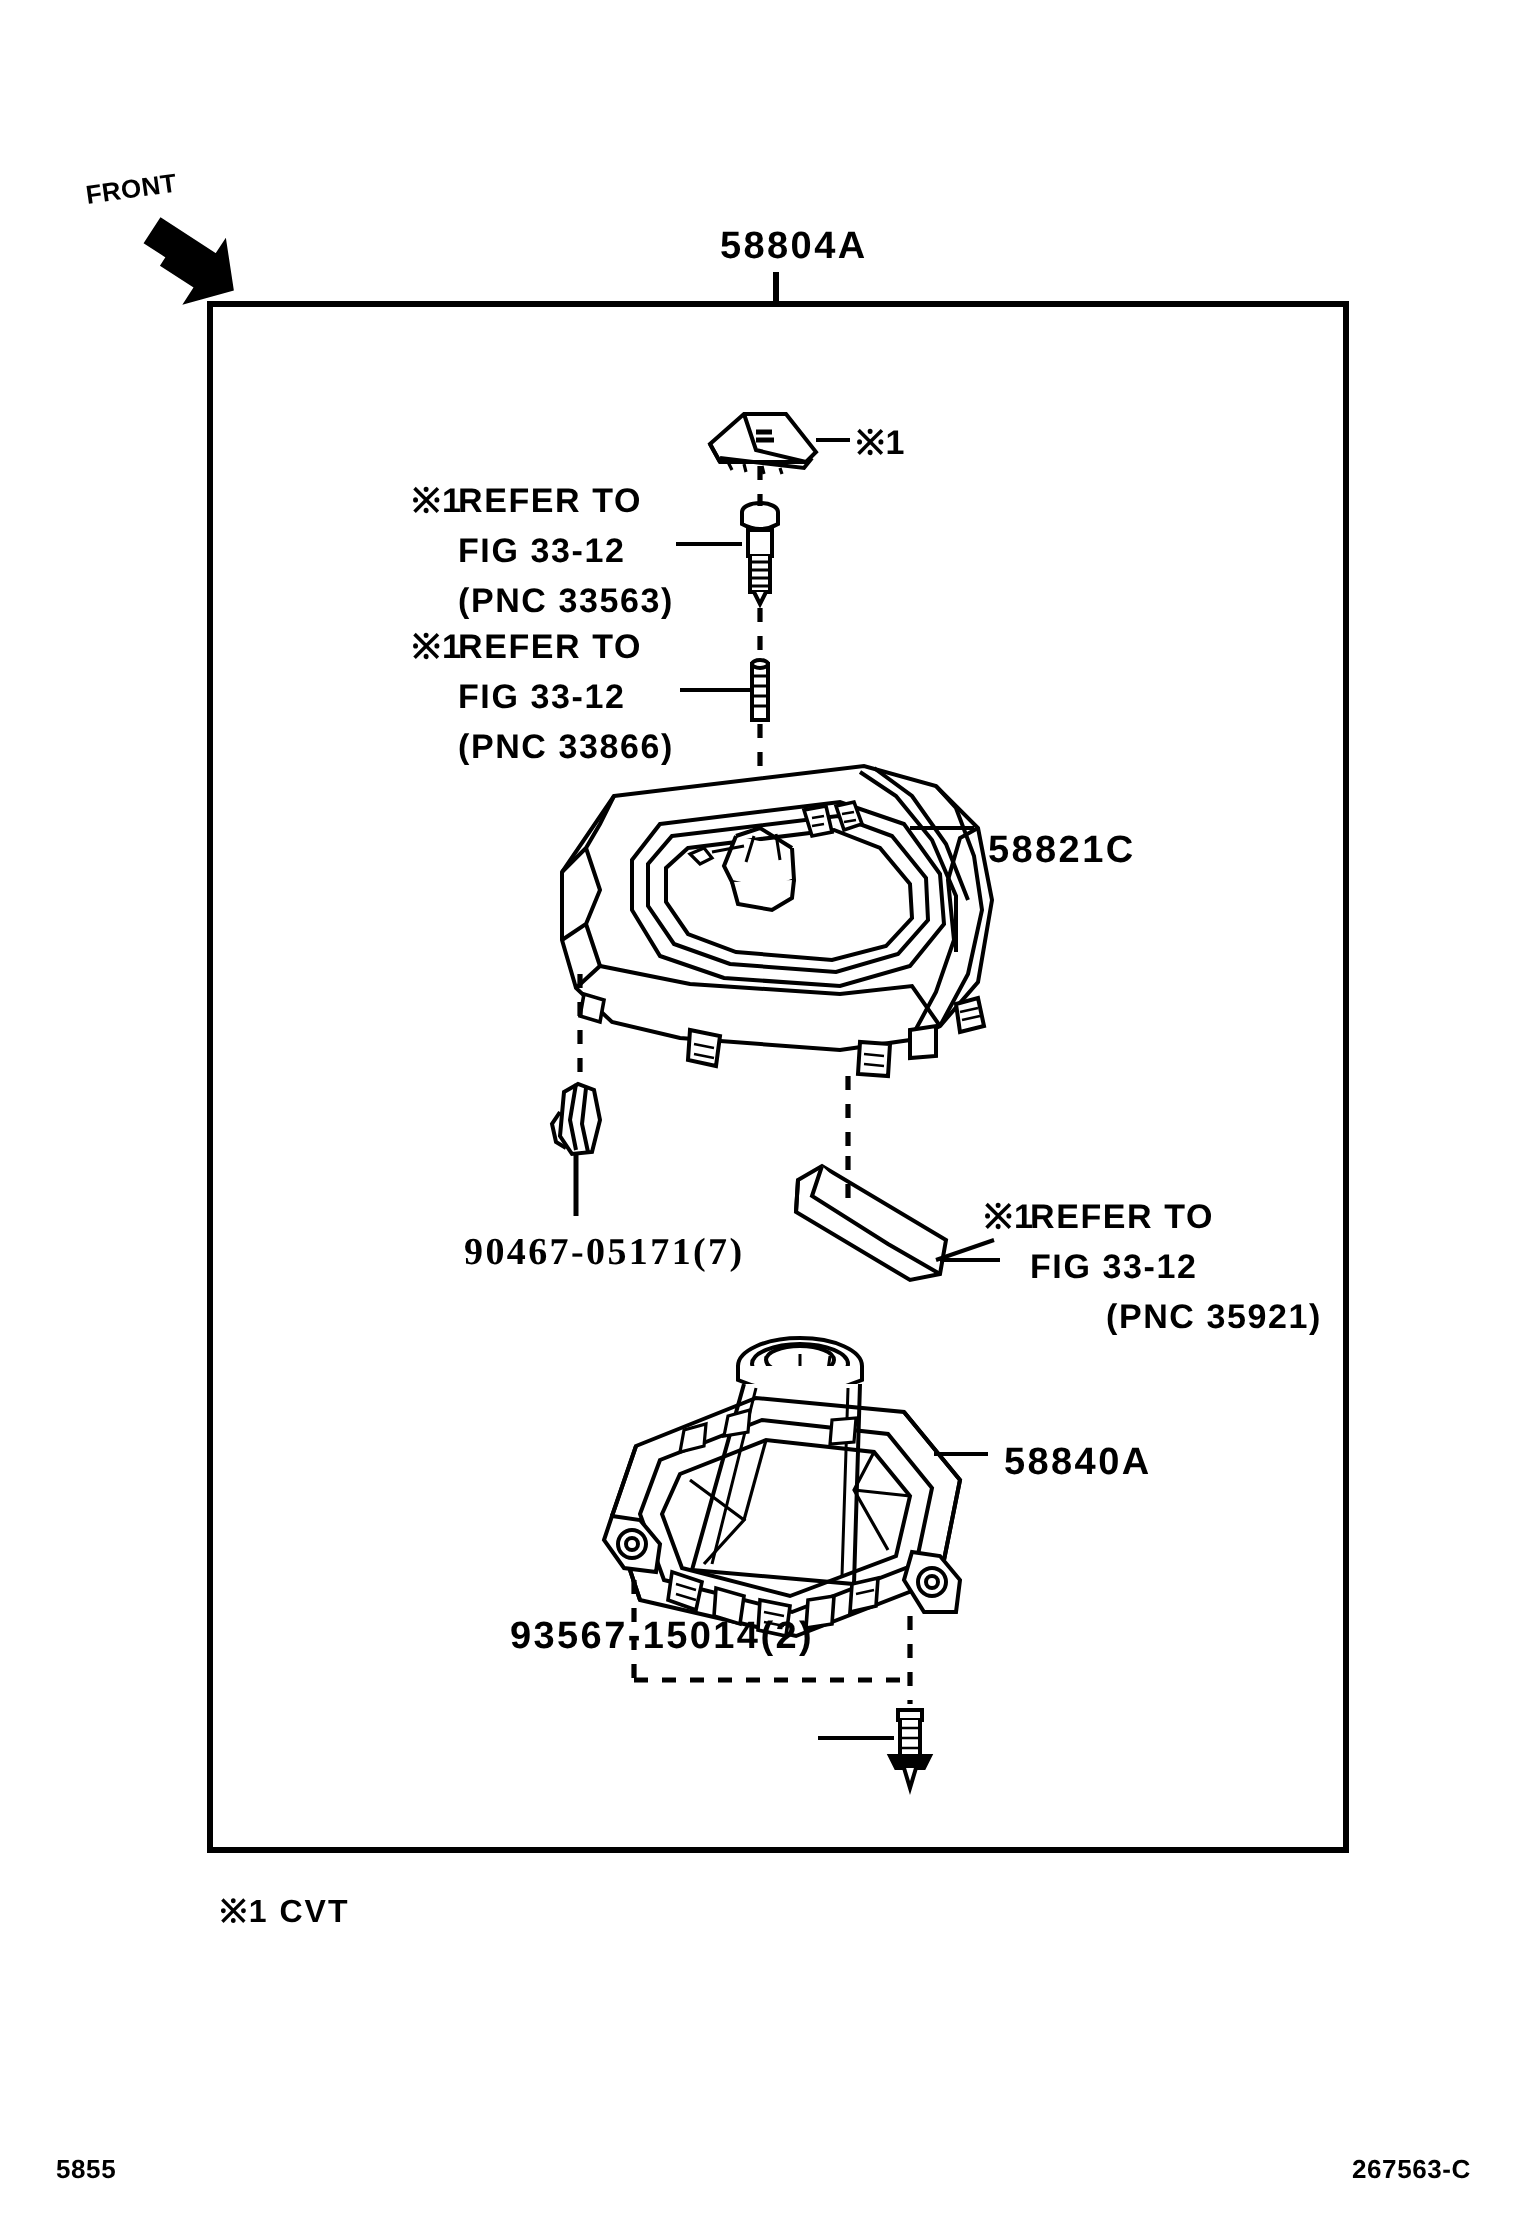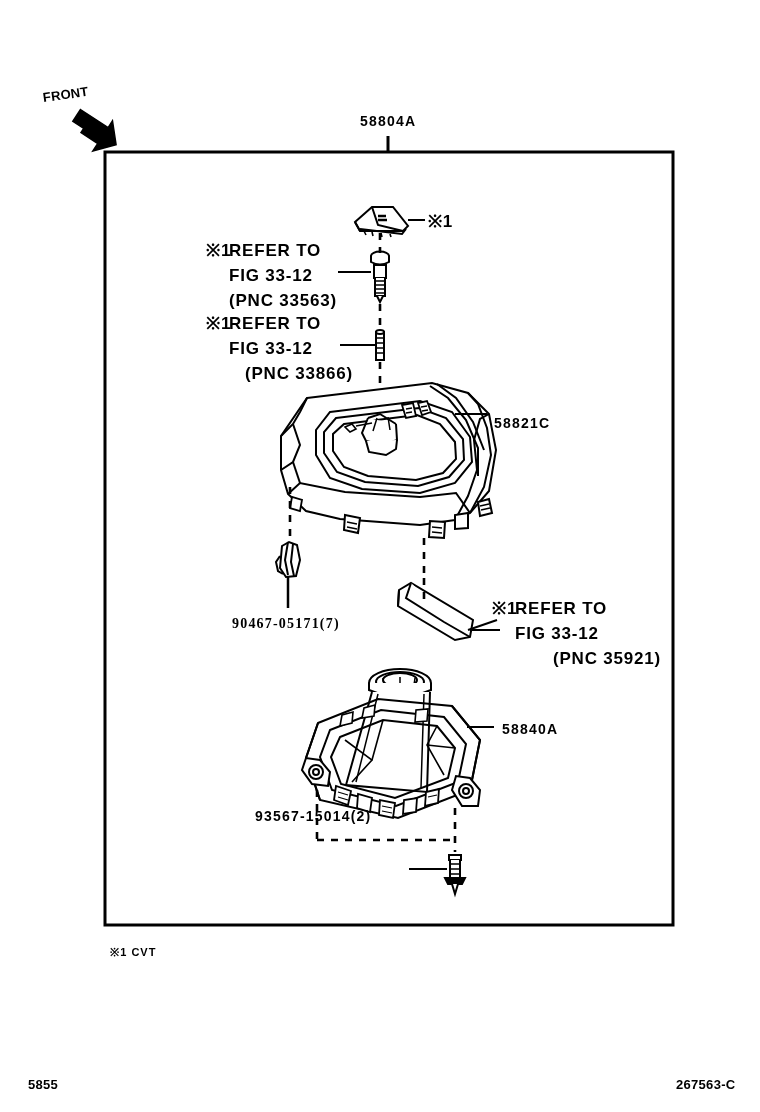--- a/index.html
+++ b/index.html
@@ -30,36 +30,36 @@
   }
   .txt {
     position: absolute;
     font-family: "Liberation Sans", sans-serif;
     font-weight: bold;
     color: #000;
     white-space: pre;
     letter-spacing: 0.5px;
   }
   .partnum {
-    font-size: 14px;
+    font-size: 19px;
     letter-spacing: 1.2px;
   }
   .refer {
     font-size: 17px;
     line-height: 25px;
     letter-spacing: 0.8px;
   }
   .front-label {
     font-size: 13px;
     letter-spacing: 0.2px;
     transform: rotate(-8deg);
     transform-origin: left bottom;
   }
   .note {
-    font-size: 11px;
+    font-size: 16px;
     letter-spacing: 1px;
     text-align: center;
   }
   .footer-txt {
     font-size: 13px;
     letter-spacing: 0.3px;
     font-weight: bold;
     text-align: right;
   }
   .marker {
@@ -257,21 +257,21 @@
   <div class="txt marker" style="left:428px; top:209px;">※1</div>
 
   <div class="txt refer" style="left:206px; top:238px;">※1</div>
   <div class="txt refer" style="left:229px; top:238px;">REFER TO</div>
   <div class="txt refer" style="left:229px; top:263px;">FIG 33-12</div>
   <div class="txt refer" style="left:229px; top:288px;text-align:center;">(PNC 33563)</div>
 
   <div class="txt refer" style="left:206px; top:311px;">※1</div>
   <div class="txt refer" style="left:229px; top:311px;">REFER TO</div>
   <div class="txt refer" style="left:229px; top:336px;">FIG 33-12</div>
-  <div class="txt refer" style="left:229px; top:361px;margin-left:16px;">(PNC 33866)</div>
+  <div class="txt refer" style="left:229px; top:361px;">(PNC 33866)</div>
 
   <div class="txt refer" style="left:492px; top:596px;">※1</div>
   <div class="txt refer" style="left:515px; top:596px;">REFER TO</div>
   <div class="txt refer" style="left:515px; top:621px;">FIG 33-12</div>
   <div class="txt refer" style="left:515px; top:646px;margin-left:38px;">(PNC 35921)</div>
 
   <div class="txt partnum" style="left:494px; top:415px;">58821C</div>
 
   <div class="txt partnum" style="left:232px; top:616px;font-family:Liberation Serif, serif;">90467-05171(7)</div>
 

